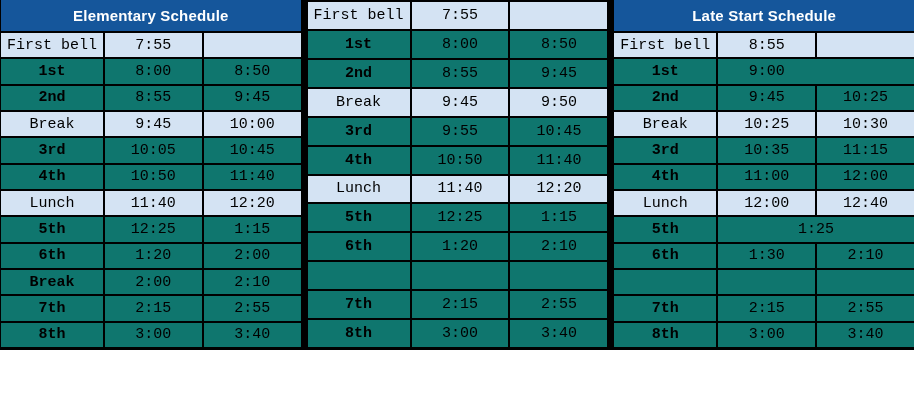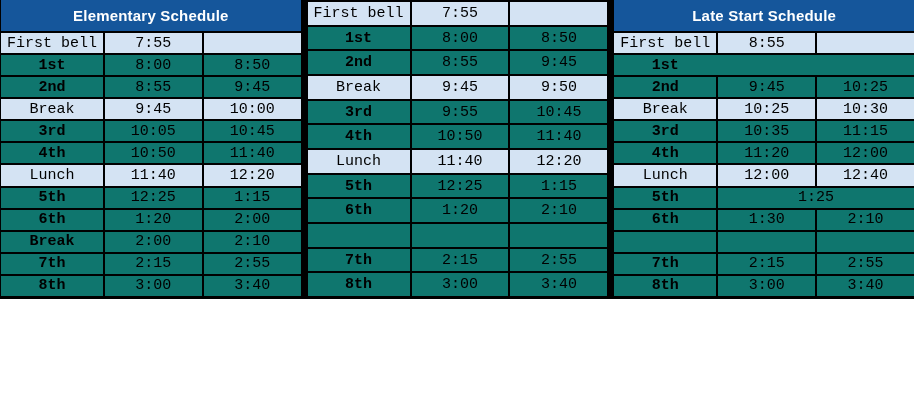--- a/index.html
+++ b/index.html
@@ -1,20 +1,20 @@
 <!DOCTYPE html>
 <html style="--header_bg: #15569B; --header_text: #FFFFFF; --row_highlight: #D4E3F3; --border: #000000; --text: #000000;"><head>
 <meta charset="utf-8">
 <style>
   html, body { margin: 0; padding: 0; background: #ffffff; }
   * { box-sizing: border-box; }
 
   .wrap {
     width: 914px;
-    height: 299px;
+    height: 350px;
     display: flex;
     background: #000;
     border-left: 1px solid #000;
     border-bottom: 3px solid #000;
     font-family: "Liberation Sans", "DejaVu Sans", sans-serif;
     text-align: center;
   }
 
   .section {
     flex: 1;
@@ -205,39 +205,40 @@
   <div class="section">
     <div class="table-title">Late Start Schedule</div>
     <div class="rows">
         <div class="row info">
           <div class="cell col-label">First bell</div>
           <div class="cell col-start">8:55</div>
           <div class="cell col-end"></div>
         </div>
         <div class="row period">
           <div class="cell col-label">1st</div>
+          <div class="cell col-start">9:00</div>
         </div>
         <div class="row period">
           <div class="cell col-label">2nd</div>
           <div class="cell col-start">9:45</div>
           <div class="cell col-end">10:25</div>
         </div>
         <div class="row info">
           <div class="cell col-label">Break</div>
           <div class="cell col-start">10:25</div>
           <div class="cell col-end">10:30</div>
         </div>
         <div class="row period">
           <div class="cell col-label">3rd</div>
           <div class="cell col-start">10:35</div>
           <div class="cell col-end">11:15</div>
         </div>
         <div class="row period">
           <div class="cell col-label">4th</div>
-          <div class="cell col-start">11:20</div>
+          <div class="cell col-start">11:00</div>
           <div class="cell col-end">12:00</div>
         </div>
         <div class="row info">
           <div class="cell col-label">Lunch</div>
           <div class="cell col-start">12:00</div>
           <div class="cell col-end">12:40</div>
         </div>
         <div class="row period">
           <div class="cell col-label">5th</div>
           <div class="cell col-end">1:25</div>

